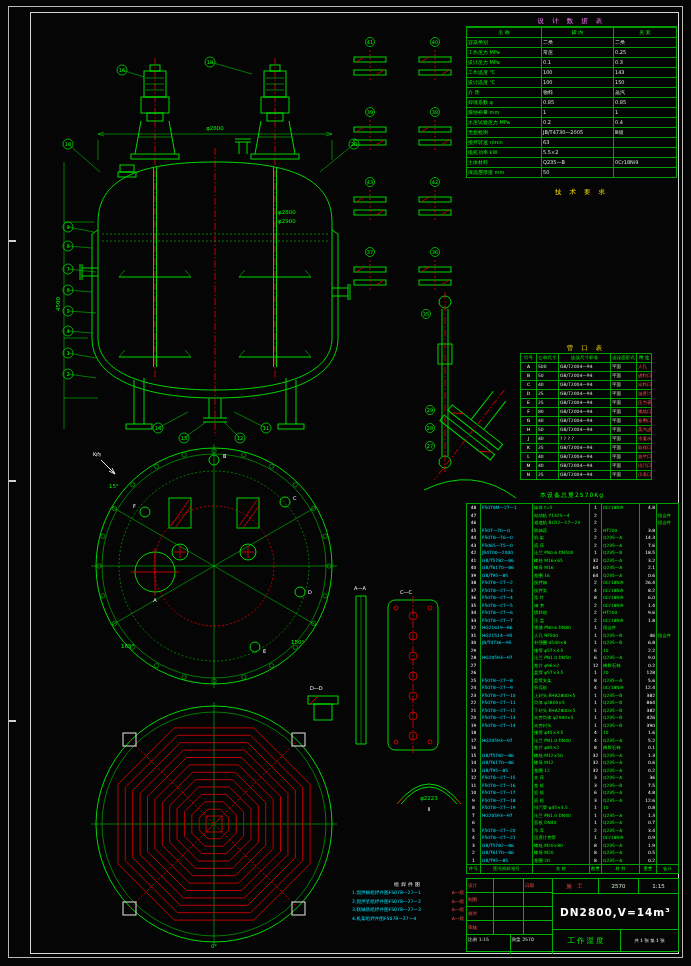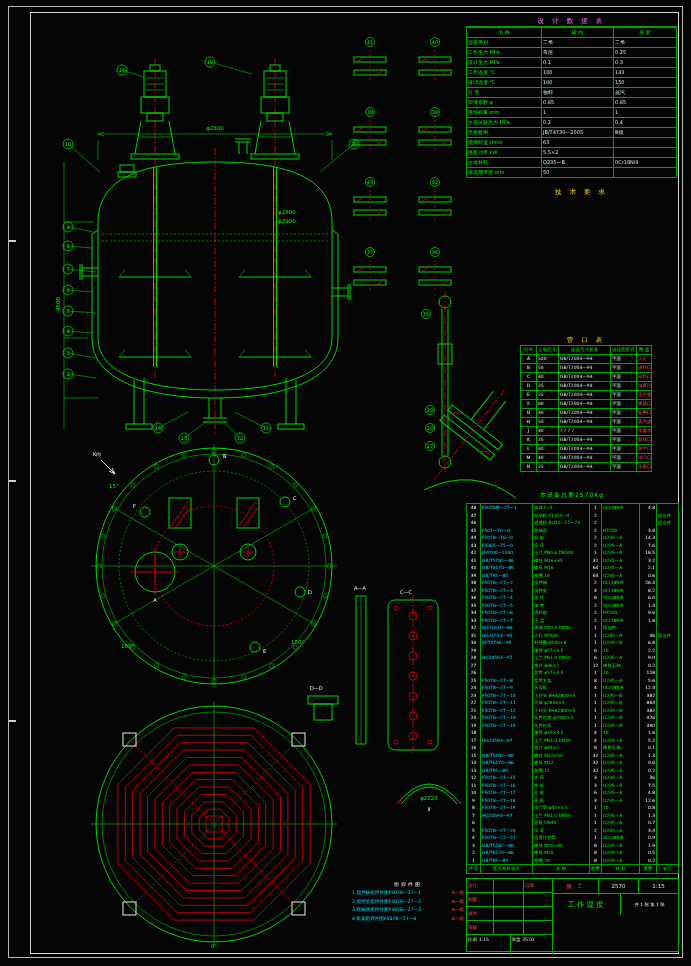--- a/index.html
+++ b/index.html
@@ -698,21 +698,21 @@
       <p class="tr-item"></p>
     </div>
   <div>
       <p class="tr-extra"></p>
       <p class="tr-extra"></p>
       <p class="tr-extra"></p>
       <p class="tr-extra"></p>
     </div>
 </div>
 
-<div class="abs tbl" style="left:520px;top:335px;width:132px">
+<div class="abs tbl" style="left:520px;top:343px;width:132px">
   <div class="tbl-title">管 口 表</div>
   <div class="grid-box">
     <div class="row nt-row nt-head" style="border-top:none">
       <div class="c">符号</div>
       <div class="c">公称尺寸</div>
       <div class="c">连接尺寸标准</div>
       <div class="c">连接面形式</div>
       <div class="c">用 途</div>
     </div>
     <div>
@@ -1315,18 +1315,19 @@
         <span>2570</span>
       </div>
     </div>
   </div>
   <div>
     <div class="tb-r1">
       <div>施 工</div>
       <div>2570</div>
       <div>1:15</div>
     </div>
+    <div class="tb-main">DN2800,V=14m³</div>
     <div class="tb-r3">
       <div class="nm">工作温度</div>
       <div class="sh">共 1 张  第 1 张</div>
     </div>
   </div>
 </div>
 
 </body></html>

